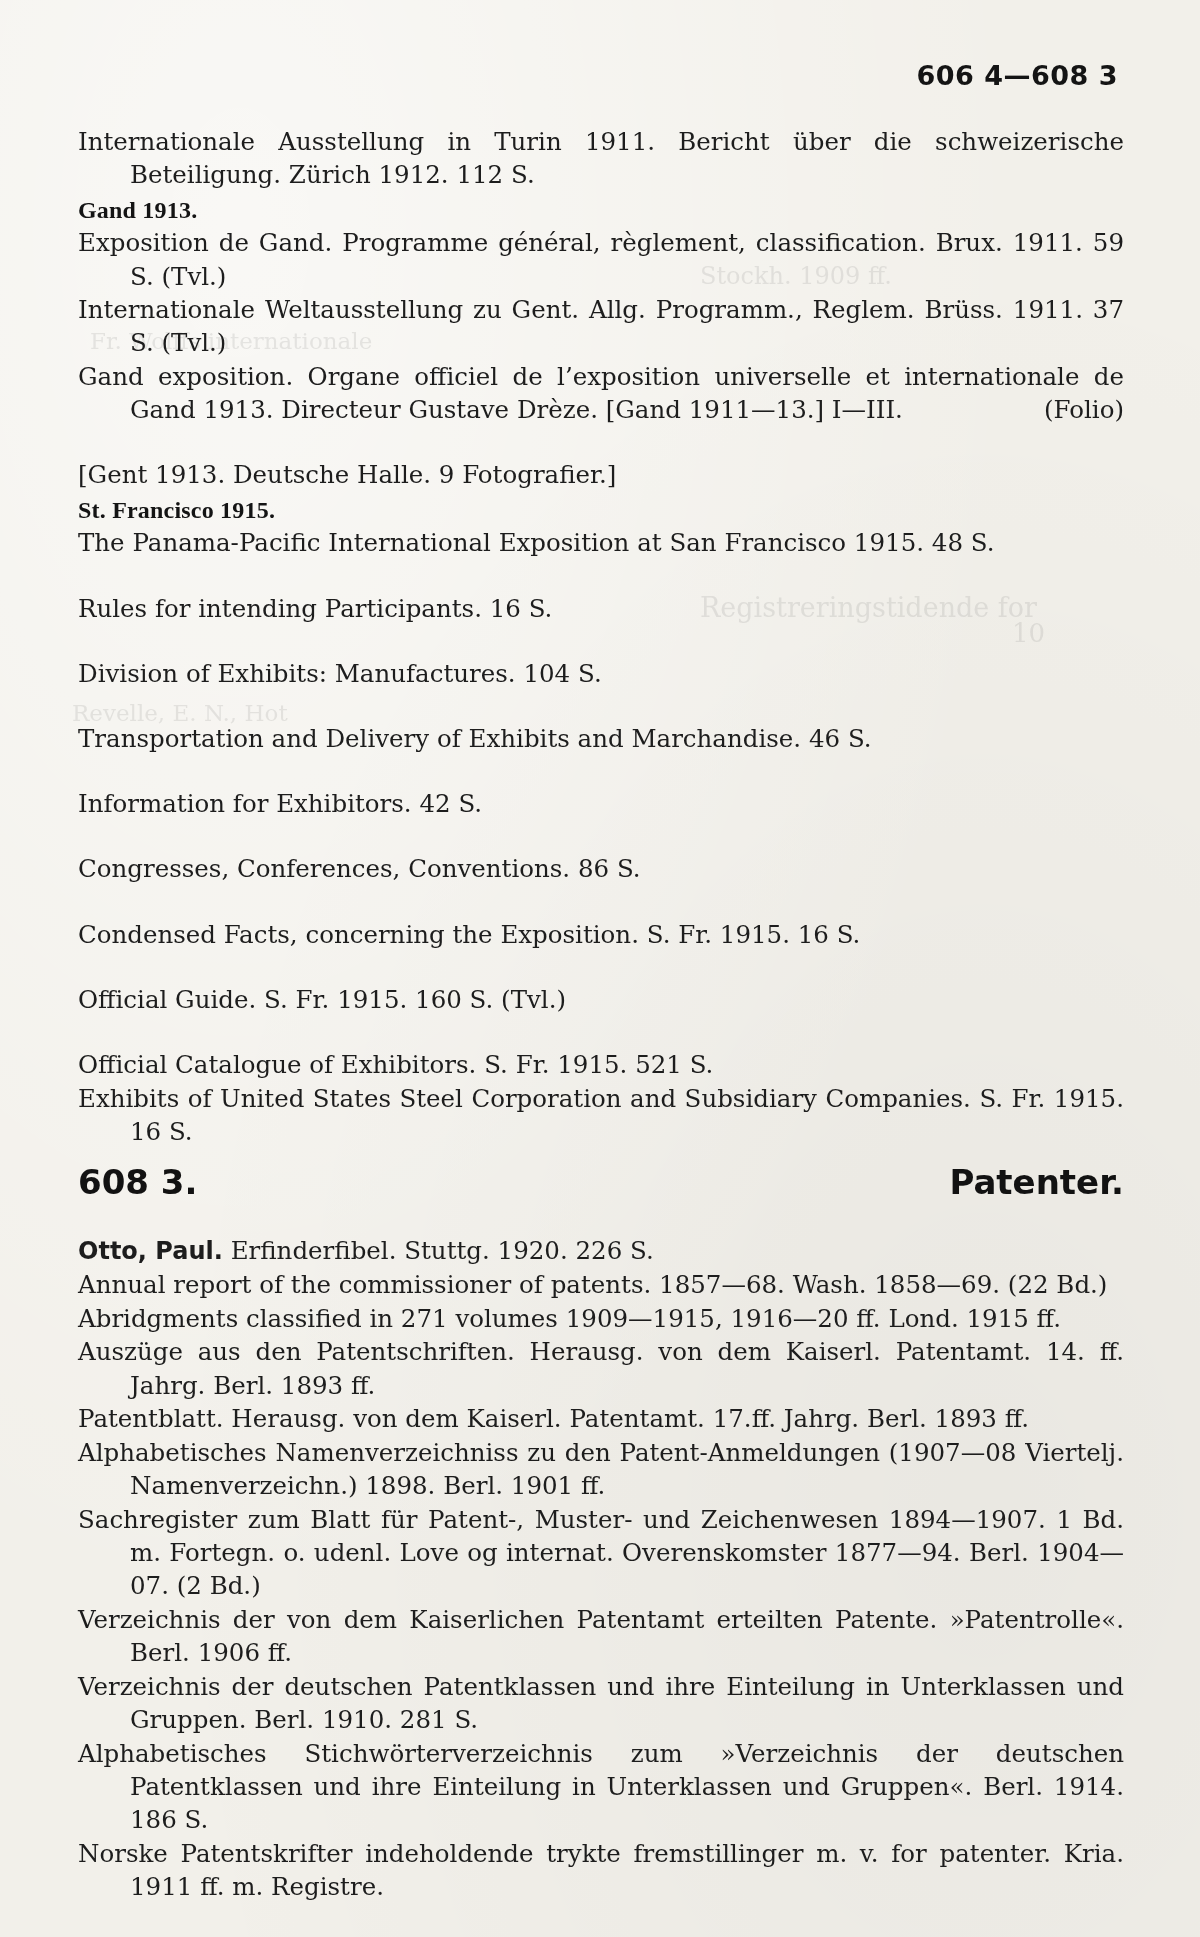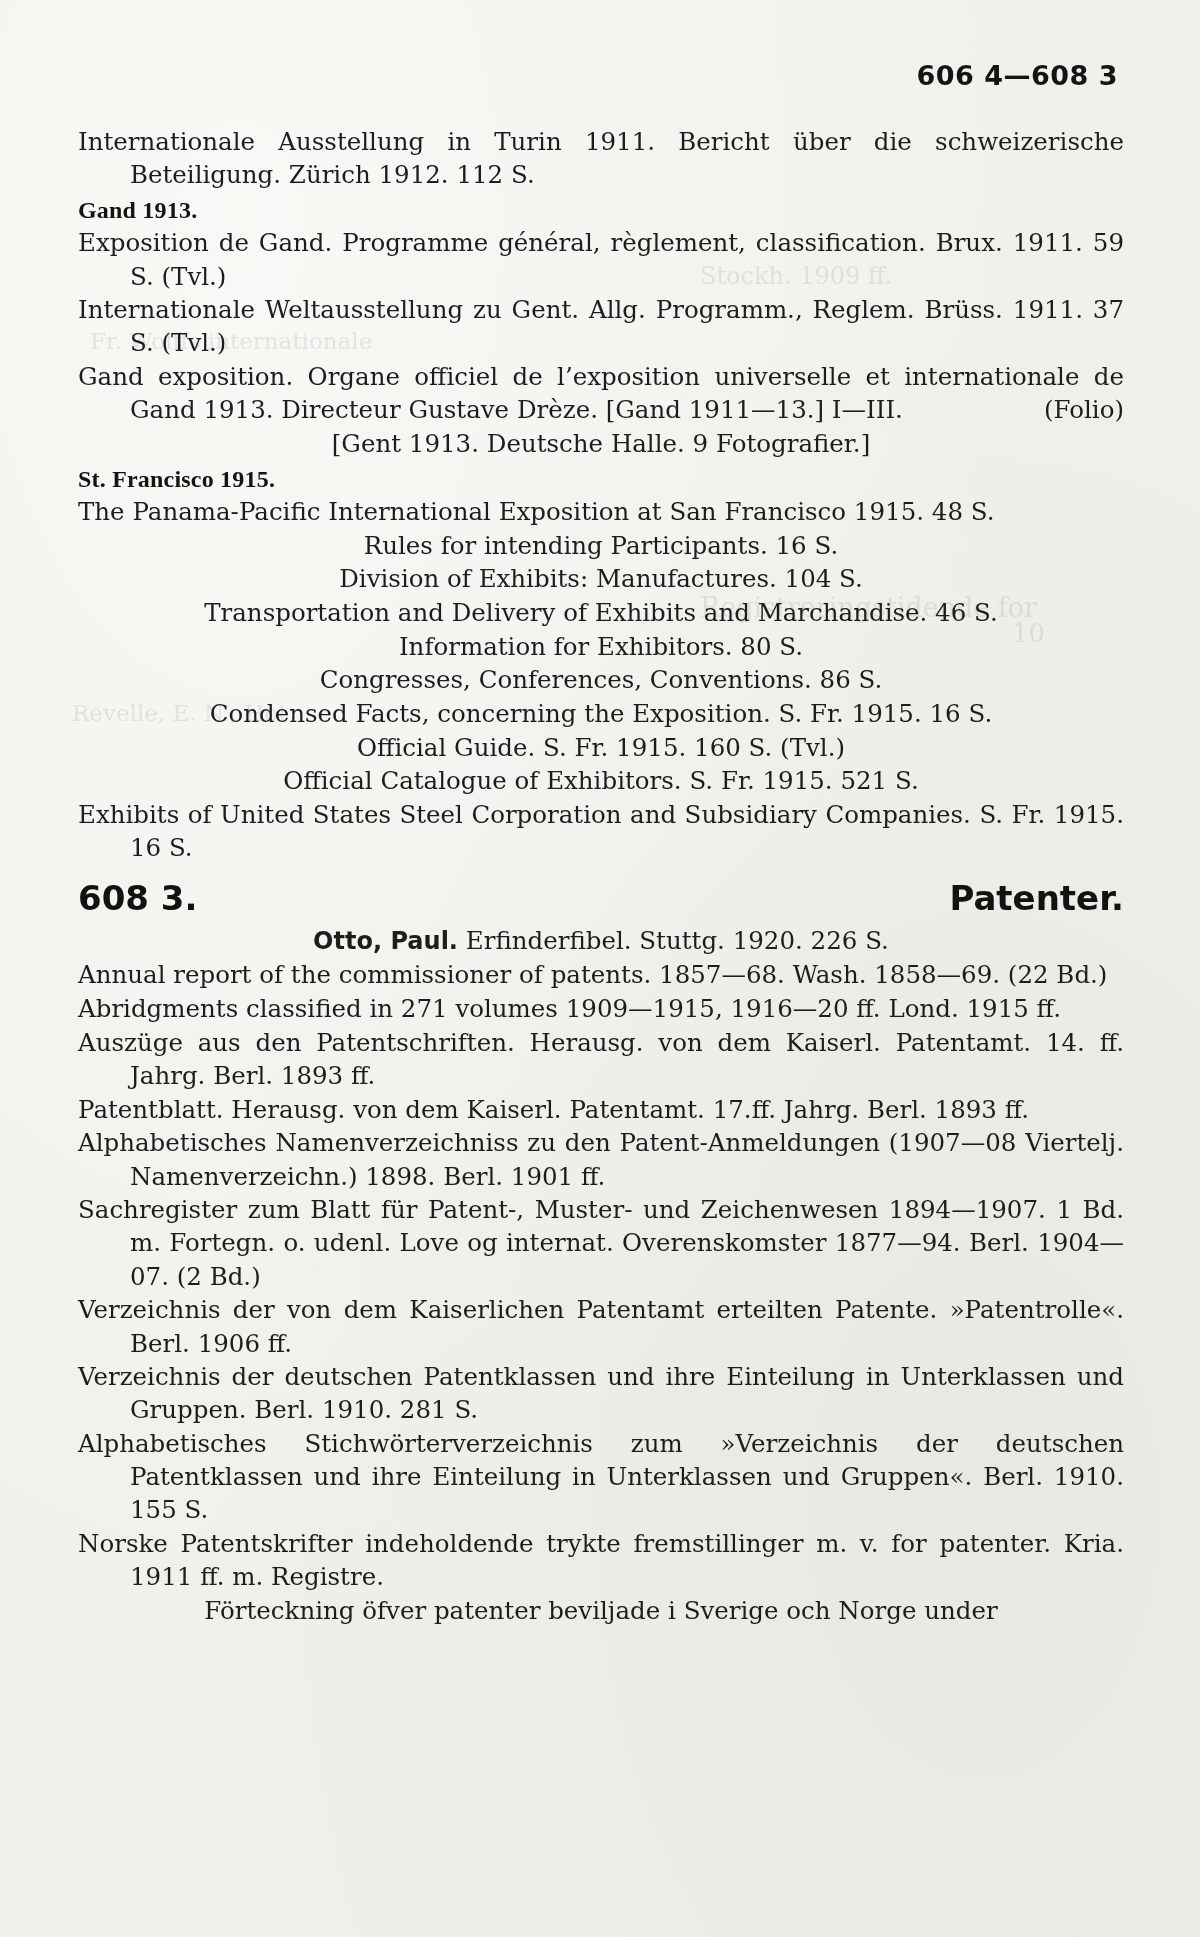--- a/index.html
+++ b/index.html
@@ -49,21 +49,22 @@
     font-size: 24.5px;
     line-height: 1.355;
     text-align: justify;
     text-justify: inter-word;
     margin: 0 0 0.5px 0;
     padding-left: 52px;
     text-indent: -52px;
     color: #1d1d1d;
   }
   .entry.nojust {
-    text-align: center;
+    text-align: left;
+    margin-top: 32px;
   }
   .side-head {
     font-family: Liberation Serif, serif;
     font-weight: bold;
     font-size: 24px;
     text-align: left;
     margin: 6px 0 2px 0;
     letter-spacing: 0.2px;
     color: #141414;
   }
@@ -127,21 +128,21 @@
       <p class="entry nojust" style="text-align:right; text-indent:0; padding-left:0; margin-top:-34px;">(Folio)</p>
       <p class="entry nojust">[Gent 1913. Deutsche Halle. 9 Fotografier.]</p>
     </div>
 
     <div class="side-head">St. Francisco 1915.</div>
     <div class="block">
       <p class="entry">The Panama-Pacific International Exposition at San Francisco 1915. 48 S.</p>
       <p class="entry nojust">Rules for intending Participants. 16 S.</p>
       <p class="entry nojust">Division of Exhibits: Manufactures. 104 S.</p>
       <p class="entry nojust">Transportation and Delivery of Exhibits and Marchandise. 46 S.</p>
-      <p class="entry nojust">Information for Exhibitors. 80 S.</p>
+      <p class="entry nojust">Information for Exhibitors. 42 S.</p>
       <p class="entry nojust">Congresses, Conferences, Conventions. 86 S.</p>
       <p class="entry nojust">Condensed Facts, concerning the Exposition. S. Fr. 1915. 16 S.</p>
       <p class="entry nojust">Official Guide. S. Fr. 1915. 160 S. (Tvl.)</p>
       <p class="entry nojust">Official Catalogue of Exhibitors. S. Fr. 1915. 521 S.</p>
       <p class="entry">Exhibits of United States Steel Corporation and Subsidiary Companies. S. Fr. 1915. 16 S.</p>
     </div>
 
     <div class="section-row">
       <span>608 3.</span>
       <span>Patenter.</span>
@@ -150,21 +151,21 @@
     <div class="block">
       <p class="entry nojust"><span class="author-inline">Otto, Paul.</span><span> Erfinderfibel. Stuttg. 1920. 226 S.</span></p>
       <p class="entry">Annual report of the commissioner of patents. 1857—68. Wash. 1858—69. (22 Bd.)</p>
       <p class="entry">Abridgments classified in 271 volumes 1909—1915, 1916—20 ff. Lond. 1915 ff.</p>
       <p class="entry">Auszüge aus den Patentschriften. Herausg. von dem Kaiserl. Patentamt. 14. ff. Jahrg. Berl. 1893 ff.</p>
       <p class="entry">Patentblatt. Herausg. von dem Kaiserl. Patentamt. 17.ff. Jahrg. Berl. 1893 ff.</p>
       <p class="entry">Alphabetisches Namenverzeichniss zu den Patent-Anmeldungen (1907—08 Viertelj. Namenverzeichn.) 1898. Berl. 1901 ff.</p>
       <p class="entry">Sachregister zum Blatt für Patent-, Muster- und Zeichenwesen 1894—1907. 1 Bd. m. Fortegn. o. udenl. Love og internat. Overenskomster 1877—94. Berl. 1904—07. (2 Bd.)</p>
       <p class="entry">Verzeichnis der von dem Kaiserlichen Patentamt erteilten Patente. »Patentrolle«. Berl. 1906 ff.</p>
       <p class="entry">Verzeichnis der deutschen Patentklassen und ihre Einteilung in Unterklassen und Gruppen. Berl. 1910. 281 S.</p>
-      <p class="entry">Alphabetisches Stichwörterverzeichnis zum »Verzeichnis der deutschen Patentklassen und ihre Einteilung in Unterklassen und Gruppen«. Berl. 1910. 155 S.</p>
+      <p class="entry">Alphabetisches Stichwörterverzeichnis zum »Verzeichnis der deutschen Patentklassen und ihre Einteilung in Unterklassen und Gruppen«. Berl. 1914. 186 S.</p>
       <p class="entry">Norske Patentskrifter indeholdende trykte fremstillinger m. v. for patenter. Kria. 1911 ff. m. Registre.</p>
       <p class="entry nojust">Förteckning öfver patenter beviljade i Sverige och Norge under</p>
     </div>
 
   </div>
 
 
 </div>
 
 </body></html>

